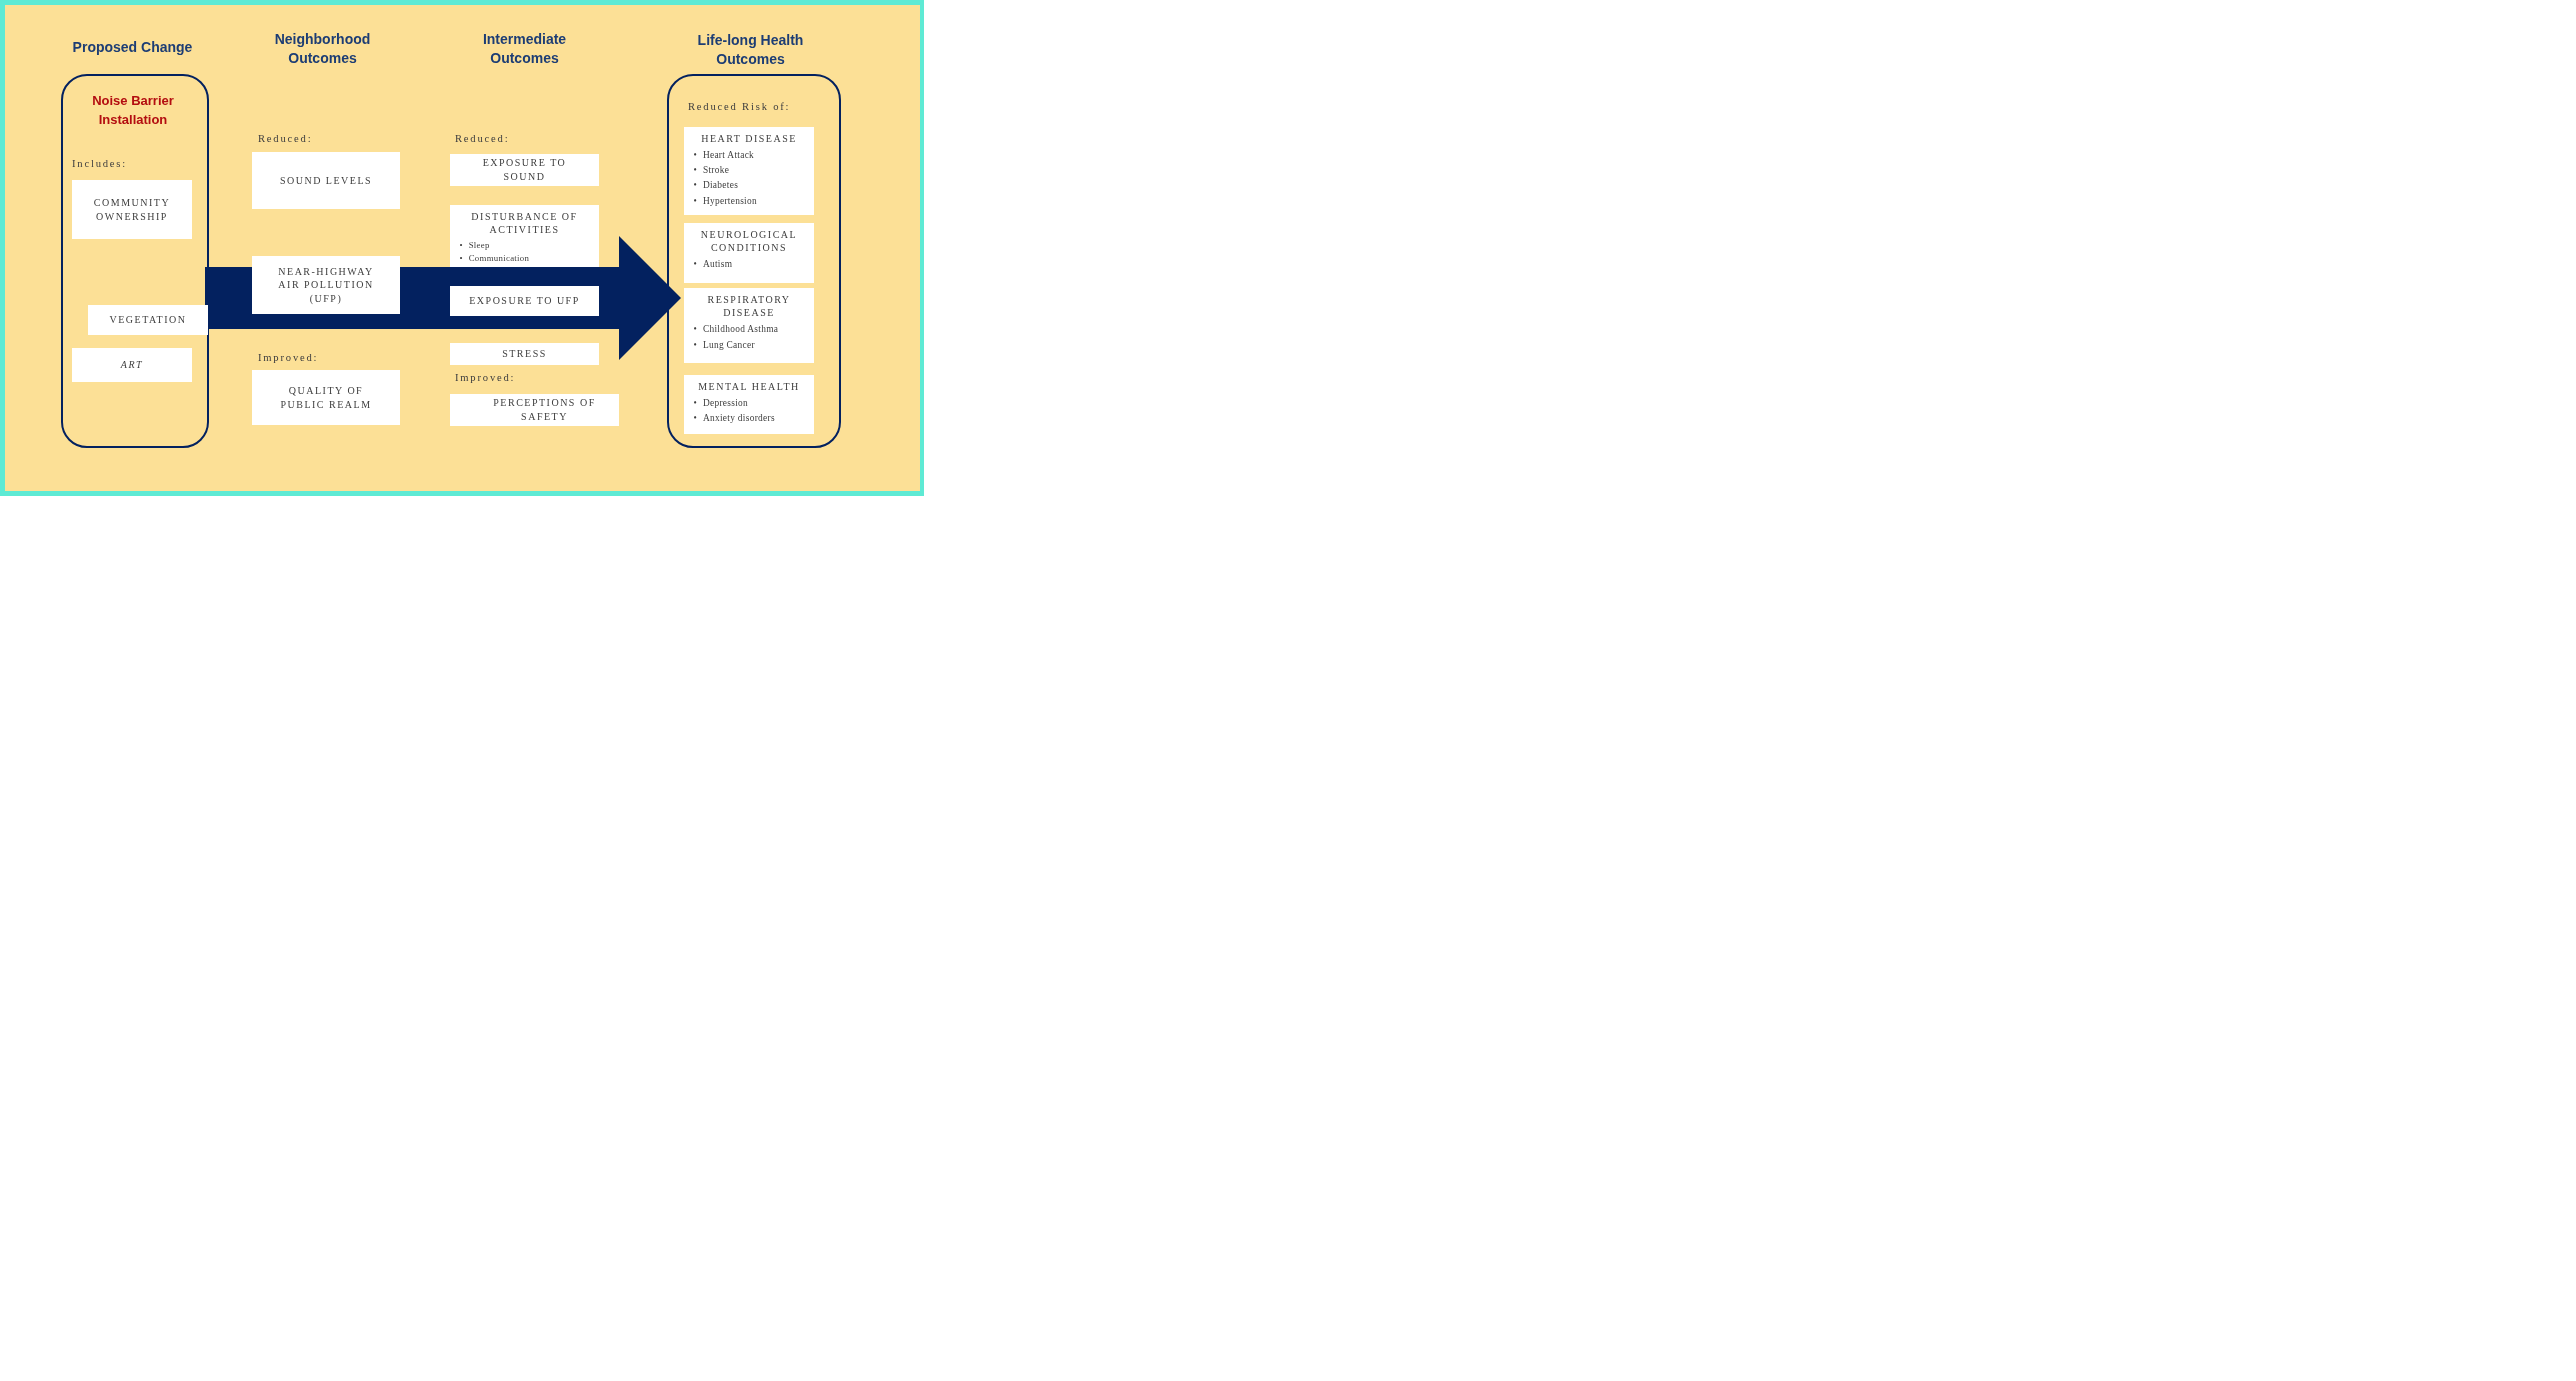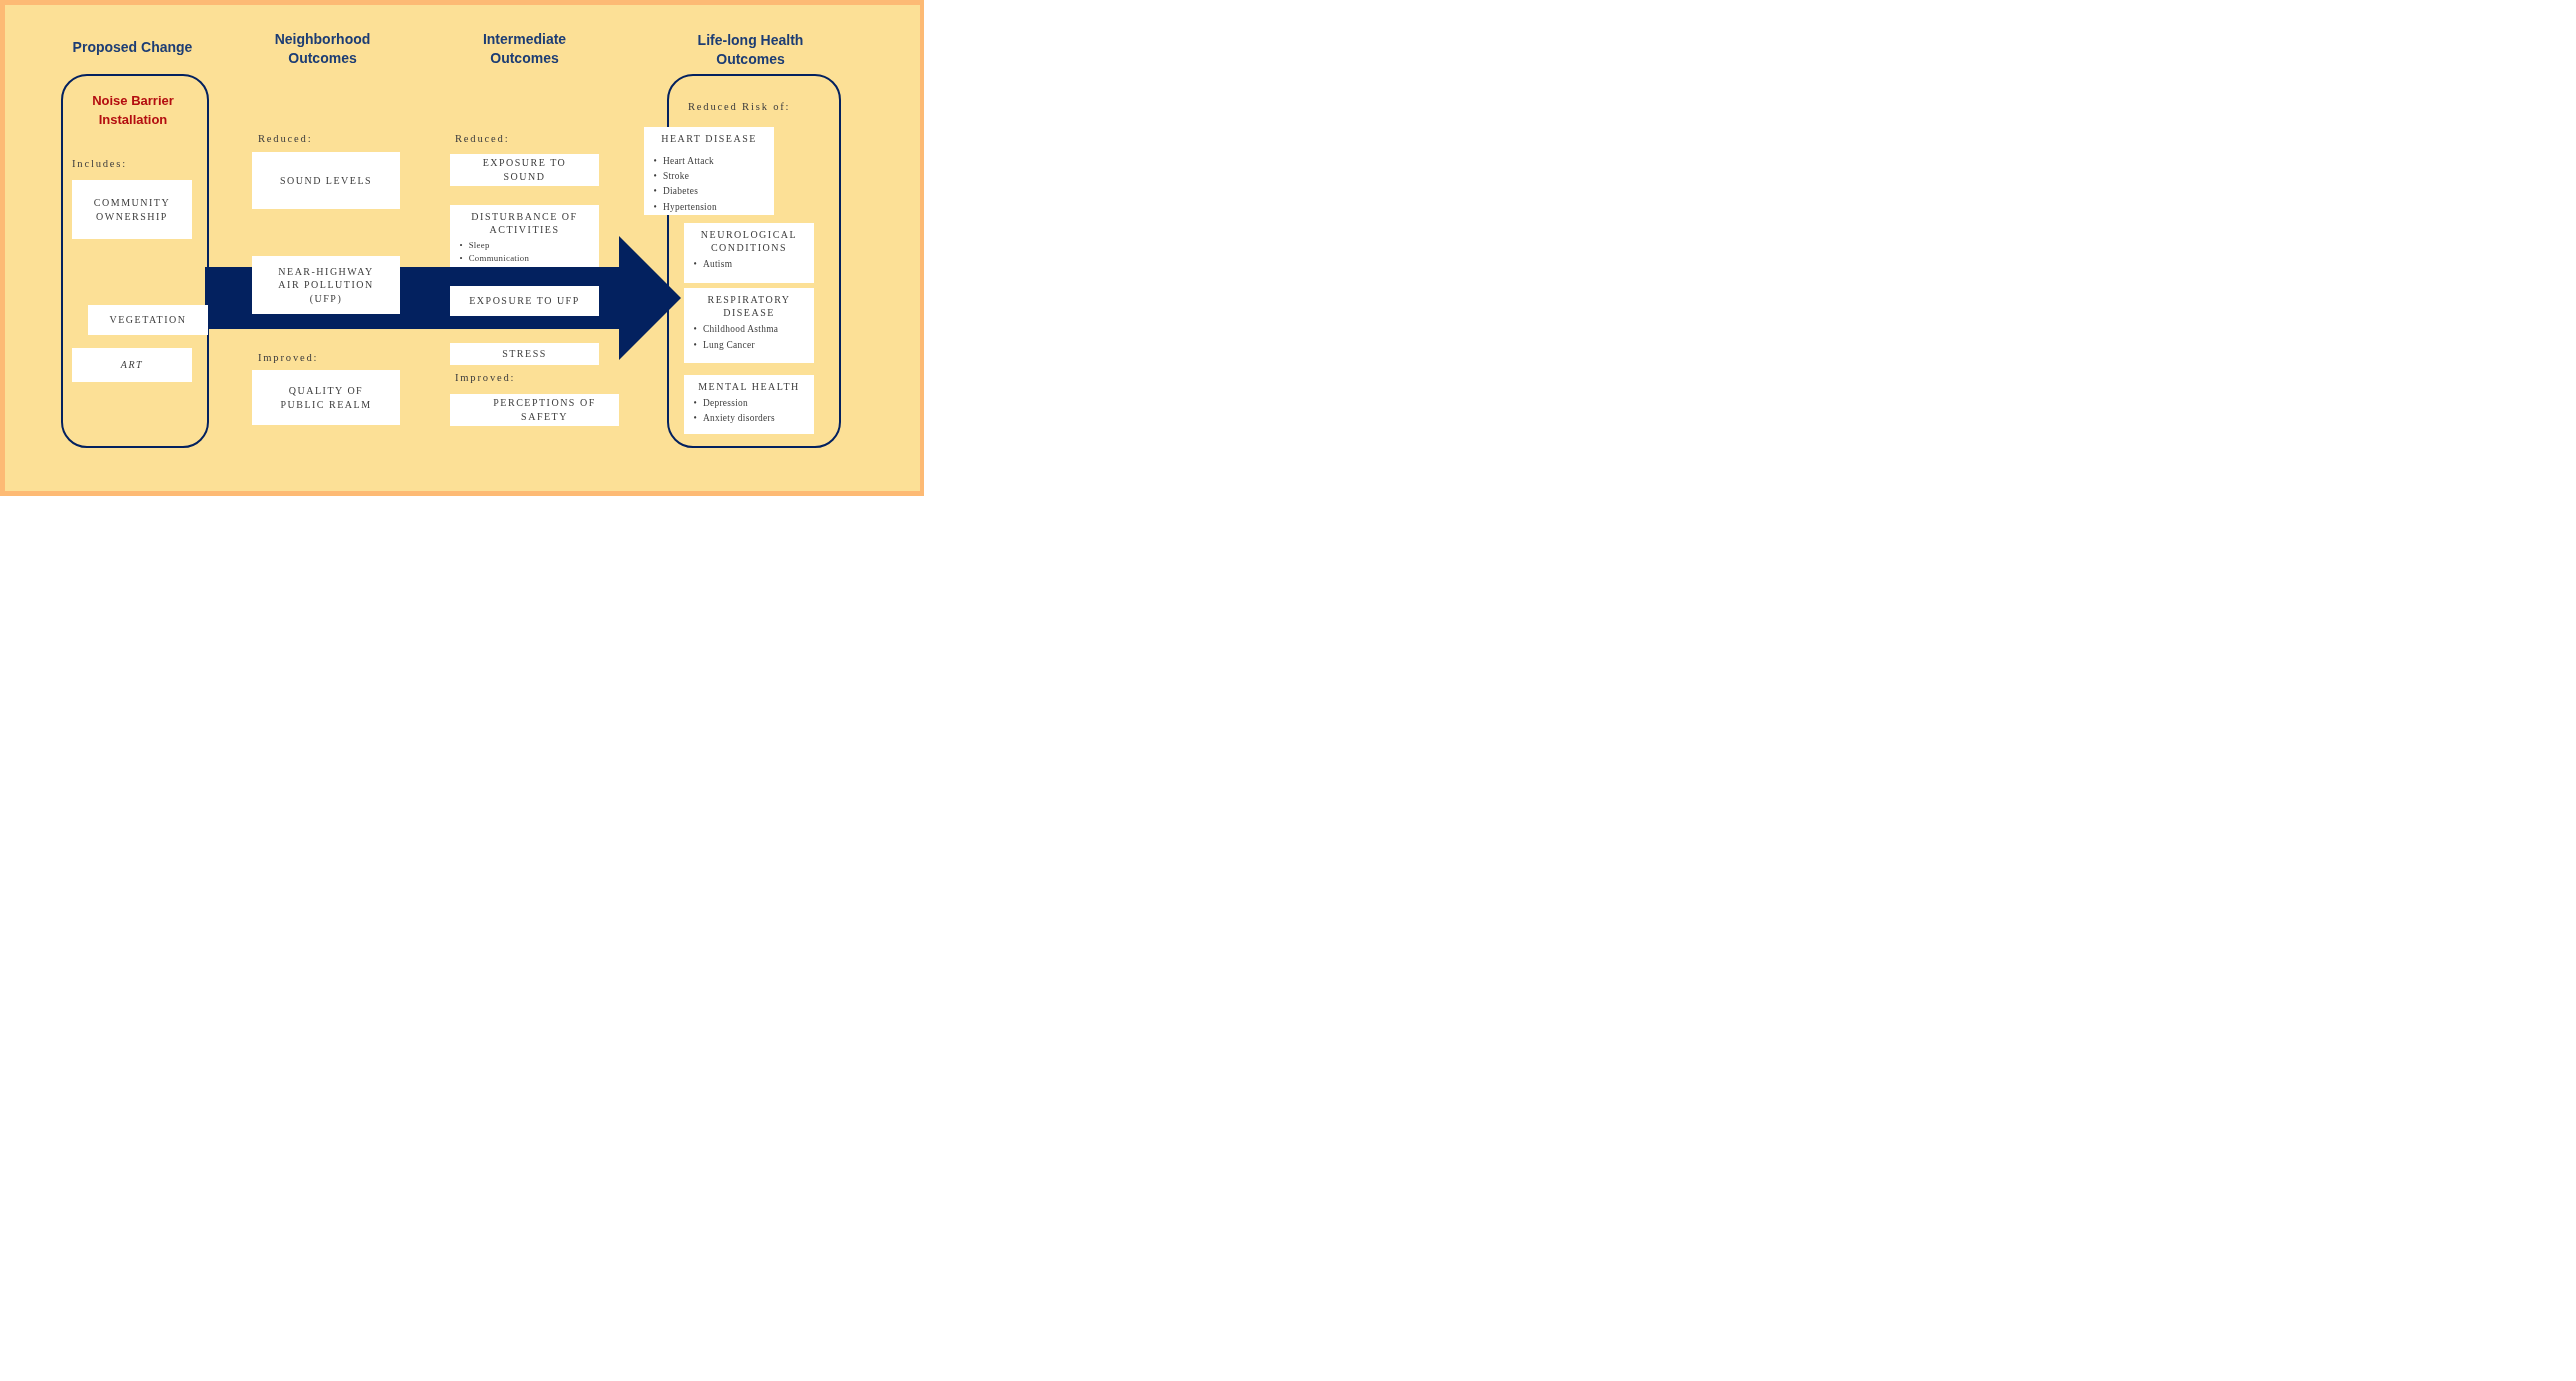--- a/index.html
+++ b/index.html
@@ -1,17 +1,17 @@
 <!DOCTYPE html>
 <html style="font-size:9.4px"><head>
 <meta charset="utf-8">
 <style>
   html,body{margin:0;padding:0;background:#ffffff;}
   #stage{
-    position:relative;width:924px;height:496px;background:#fdba74;overflow:hidden;
+    position:relative;width:924px;height:496px;background:#5eead4;overflow:hidden;
     font-family:"Liberation Serif", serif;
   }
   #canvas{
     position:absolute;left:4.7px;top:4.7px;width:915px;height:486px;background:#FCE096;
   }
   .hdr{
     position:absolute;text-align:center;font-family:"Liberation Sans", sans-serif;
     font-weight:bold;font-size:14px;line-height:19px;color:#1D3D74;white-space:pre-line;
   }
   .panel{
@@ -121,21 +121,21 @@
   </div>
   <div class="lbl" style="left:455px;top:372px;">Improved:</div>
   <div class="box" style="left:450px;top:394px;width:149px;height:32px;padding-left:20px;">
     <div class="box-title">PERCEPTIONS OF
 SAFETY</div>
   </div>
 
   <div class="panel" style="left:667px;top:74px;width:170px;height:370px;"></div>
   <div class="lbl" style="left:688px;top:101px;">Reduced Risk of:</div>
 
-  <div class="box bullet-box" style="left:644px;top:127px;width:130px;height:88px;justify-content:space-between;">
+  <div class="box bullet-box" style="left:684px;top:127px;width:130px;height:88px;">
     <div class="box-title">HEART DISEASE</div>
     <ul class="bullets">
       <li>Heart Attack</li>
       <li>Stroke</li>
       <li>Diabetes</li>
       <li>Hypertension</li>
     </ul>
   </div>
 
   <div class="box bullet-box" style="left:684px;top:223px;width:130px;height:60px;">

